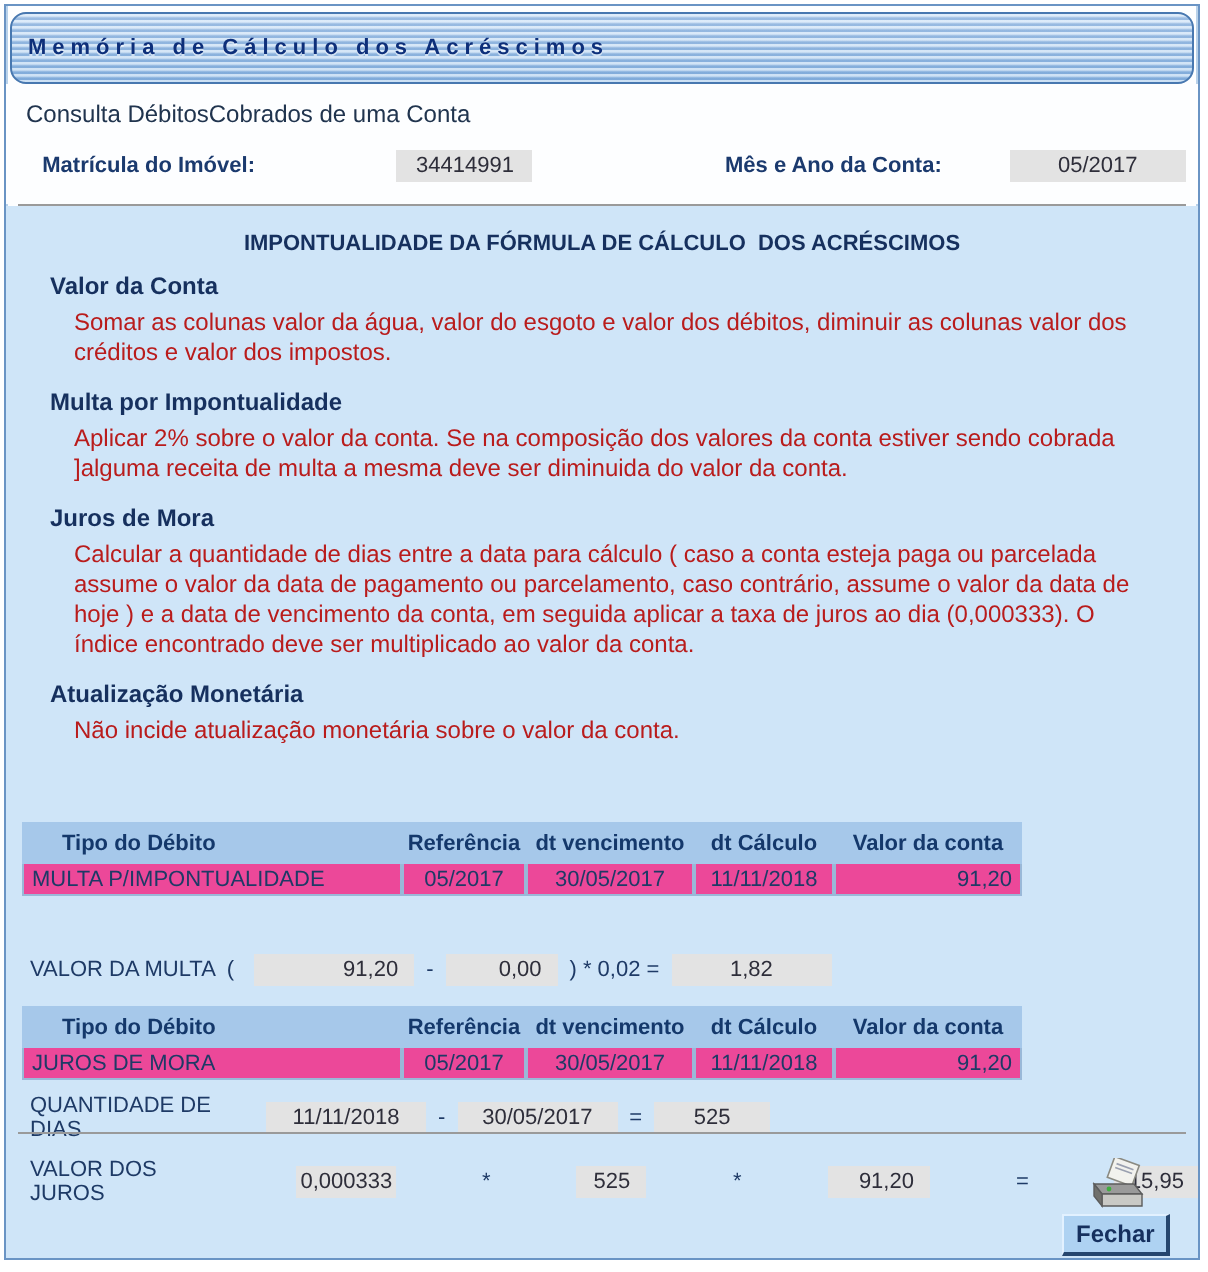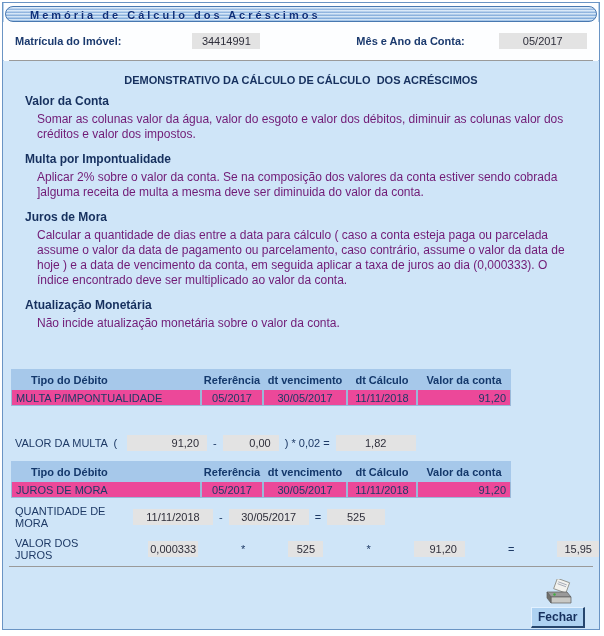--- a/index.html
+++ b/index.html
@@ -9,53 +9,53 @@
     -webkit-font-smoothing:antialiased;
   }
   .window{
     position:absolute;left:2px;top:2px;width:598px;height:628px;
     box-sizing:border-box;border:1px solid #6a94c4;background:#fdfeff;
     display:flex;flex-direction:column;overflow:hidden;
     box-shadow:inset 1px 0 0 #b9d2ea, inset -1px 0 0 #b9d2ea;
   }
   
   .titlebar{
-    margin:3px 2px 0 2px;height:16px;flex:0 0 auto;
+    margin:3px 2px 0 2px;height:36px;flex:0 0 auto;
     border:1px solid #4878b0;border-radius:8px;
     background-image:
       repeating-linear-gradient(180deg, rgba(255,255,255,.55) 0px, rgba(255,255,255,.55) 1px, rgba(90,130,185,.30) 2px, rgba(90,130,185,.30) 3px),
       linear-gradient(#b9d6f4,#8fbce8);
-    display:flex;align-items:flex-end;padding-left:24px;box-sizing:border-box;
+    display:flex;align-items:center;padding-left:8px;box-sizing:border-box;
   }
   .titlebar-text{
     font-size:11px;font-weight:bold;color:#0d2f7a;letter-spacing:3px;white-space:pre;
     text-shadow:0 1px 0 rgba(255,255,255,.6);
   }
   
   .tophead{flex:0 0 auto;background:#fdfeff;padding-bottom:2px;}
   .subtitle{padding:8px 0 0 10px;font-size:12px;color:#20344e;}
-  .fields{display:flex;align-items:center;padding:11px 0 9px 12px;font-size:11px;}
+  .fields{display:flex;align-items:center;padding:11px 0 9px 12px;font-size:11px;justify-content:center;}
   .field-label{font-weight:bold;color:#1b3a6e;}
   .textbox{
     background:#e3e3e3;height:16px;font-size:11px;color:#2e2e3a;
     display:inline-flex;align-items:center;justify-content:center;box-sizing:border-box;
   }
   .tb-matricula{width:68px;margin-left:71px;}
   .tb-mes{width:88px;margin-left:34px;}
   .fields .spacer{width:96px;}
   .separator{flex:0 0 auto;border-top:1px solid #9a9a9a;margin:0 6px;}
   
   .bodyarea{flex:1 1 auto;background:#cfe5f8;position:relative;overflow:hidden;}
   .demo-title{
     text-align:center;font-weight:bold;font-size:11px;color:#16305e;
     margin-top:13px;white-space:pre-wrap;
   }
   .section-heading{font-size:12px;font-weight:bold;color:#16305e;margin:10px 0 0 22px;}
   .hfirst{margin-top:8px;}
-  .section-body{font-size:12px;color:#701a75;line-height:15px;margin:4px 24px 0 34px;}
+  .section-body{font-size:12px;color:#b91c1c;line-height:15px;margin:4px 24px 0 34px;}
   
   .acc-table{width:500px;margin:38px 0 0 8px;border-collapse:separate;border-spacing:0;font-size:11px;table-layout:fixed;}
   .t2{margin-top:10px;}
   .acc-table col.c1{width:190px;} .acc-table col.c2{width:62px;}
   .acc-table col.c3{width:84px;}  .acc-table col.c4{width:70px;}
   .acc-table col.c5{width:94px;}
   .acc-table th{
     background:#a6c8ea;color:#14386b;font-weight:bold;height:21px;
     padding:0 2px;text-align:center;box-sizing:border-box;
   }
@@ -93,34 +93,35 @@
 </head>
 <body>
 
 <div class="window">
 
   <div class="titlebar">
     <span class="titlebar-text">Memória de Cálculo dos Acréscimos</span>
   </div>
 
   <div class="tophead">
+    <div class="subtitle">Consulta DébitosCobrados de uma Conta</div>
     <div class="fields">
       <span class="field-label">Matrícula do Imóvel:</span>
       <span class="textbox tb-matricula">34414991</span>
       <span class="spacer"></span>
       <span class="field-label">Mês e Ano da Conta:</span>
       <span class="textbox tb-mes">05/2017</span>
     </div>
   </div>
 
   <div class="separator"></div>
 
   <div class="bodyarea">
 
-    <div class="demo-title">DEMONSTRATIVO DA CÁLCULO DE CÁLCULO  DOS ACRÉSCIMOS</div>
+    <div class="demo-title">IMPONTUALIDADE DA FÓRMULA DE CÁLCULO  DOS ACRÉSCIMOS</div>
 
     <div class="section-heading hfirst">Valor da Conta</div>
     <div class="section-body">Somar as colunas valor da água, valor do esgoto e valor dos débitos, diminuir as colunas  valor dos créditos e valor dos impostos.</div>
 
     <div class="section-heading">Multa por Impontualidade</div>
     <div class="section-body">Aplicar 2% sobre o valor da conta. Se na composição dos valores da conta estiver sendo cobrada ]alguma receita de multa a mesma deve ser diminuida do valor da conta.</div>
 
     <div class="section-heading">Juros de Mora</div>
     <div class="section-body">Calcular a quantidade de dias entre a data para cálculo ( caso a conta  esteja  paga ou  parcelada assume o valor da data de pagamento ou parcelamento, caso contrário, assume  o valor  da  data de hoje ) e a data de vencimento da conta, em seguida aplicar a taxa de juros ao dia (0,000333). O índice encontrado deve ser multiplicado ao valor da conta.</div>
 
@@ -182,21 +183,21 @@
         <td>JUROS DE MORA</td>
         <td>05/2017</td>
         <td>30/05/2017</td>
         <td>11/11/2018</td>
         <td>91,20</td>
       </tr>
     </tbody>
       </table>
 
     <div class="formula f2">
-      <span class="flabel" style="width:108px;">QUANTIDADE DE  MORA</span>
+      <span class="flabel" style="width:108px;">QUANTIDADE DE  DIAS</span>
       <span class="fbox" style="width:80px;margin-left:10px;">11/11/2018</span>
       <span class="fop">-</span>
       <span class="fbox" style="width:80px;">30/05/2017</span>
       <span class="fop">=</span>
       <span class="fbox" style="width:58px;">525</span>
     </div>
 
     <div class="formula f3">
       <span class="flabel" style="width:108px;">VALOR DOS JUROS</span>
       <span class="fbox" style="width:62px;margin-left:10px;">0,000333</span>

